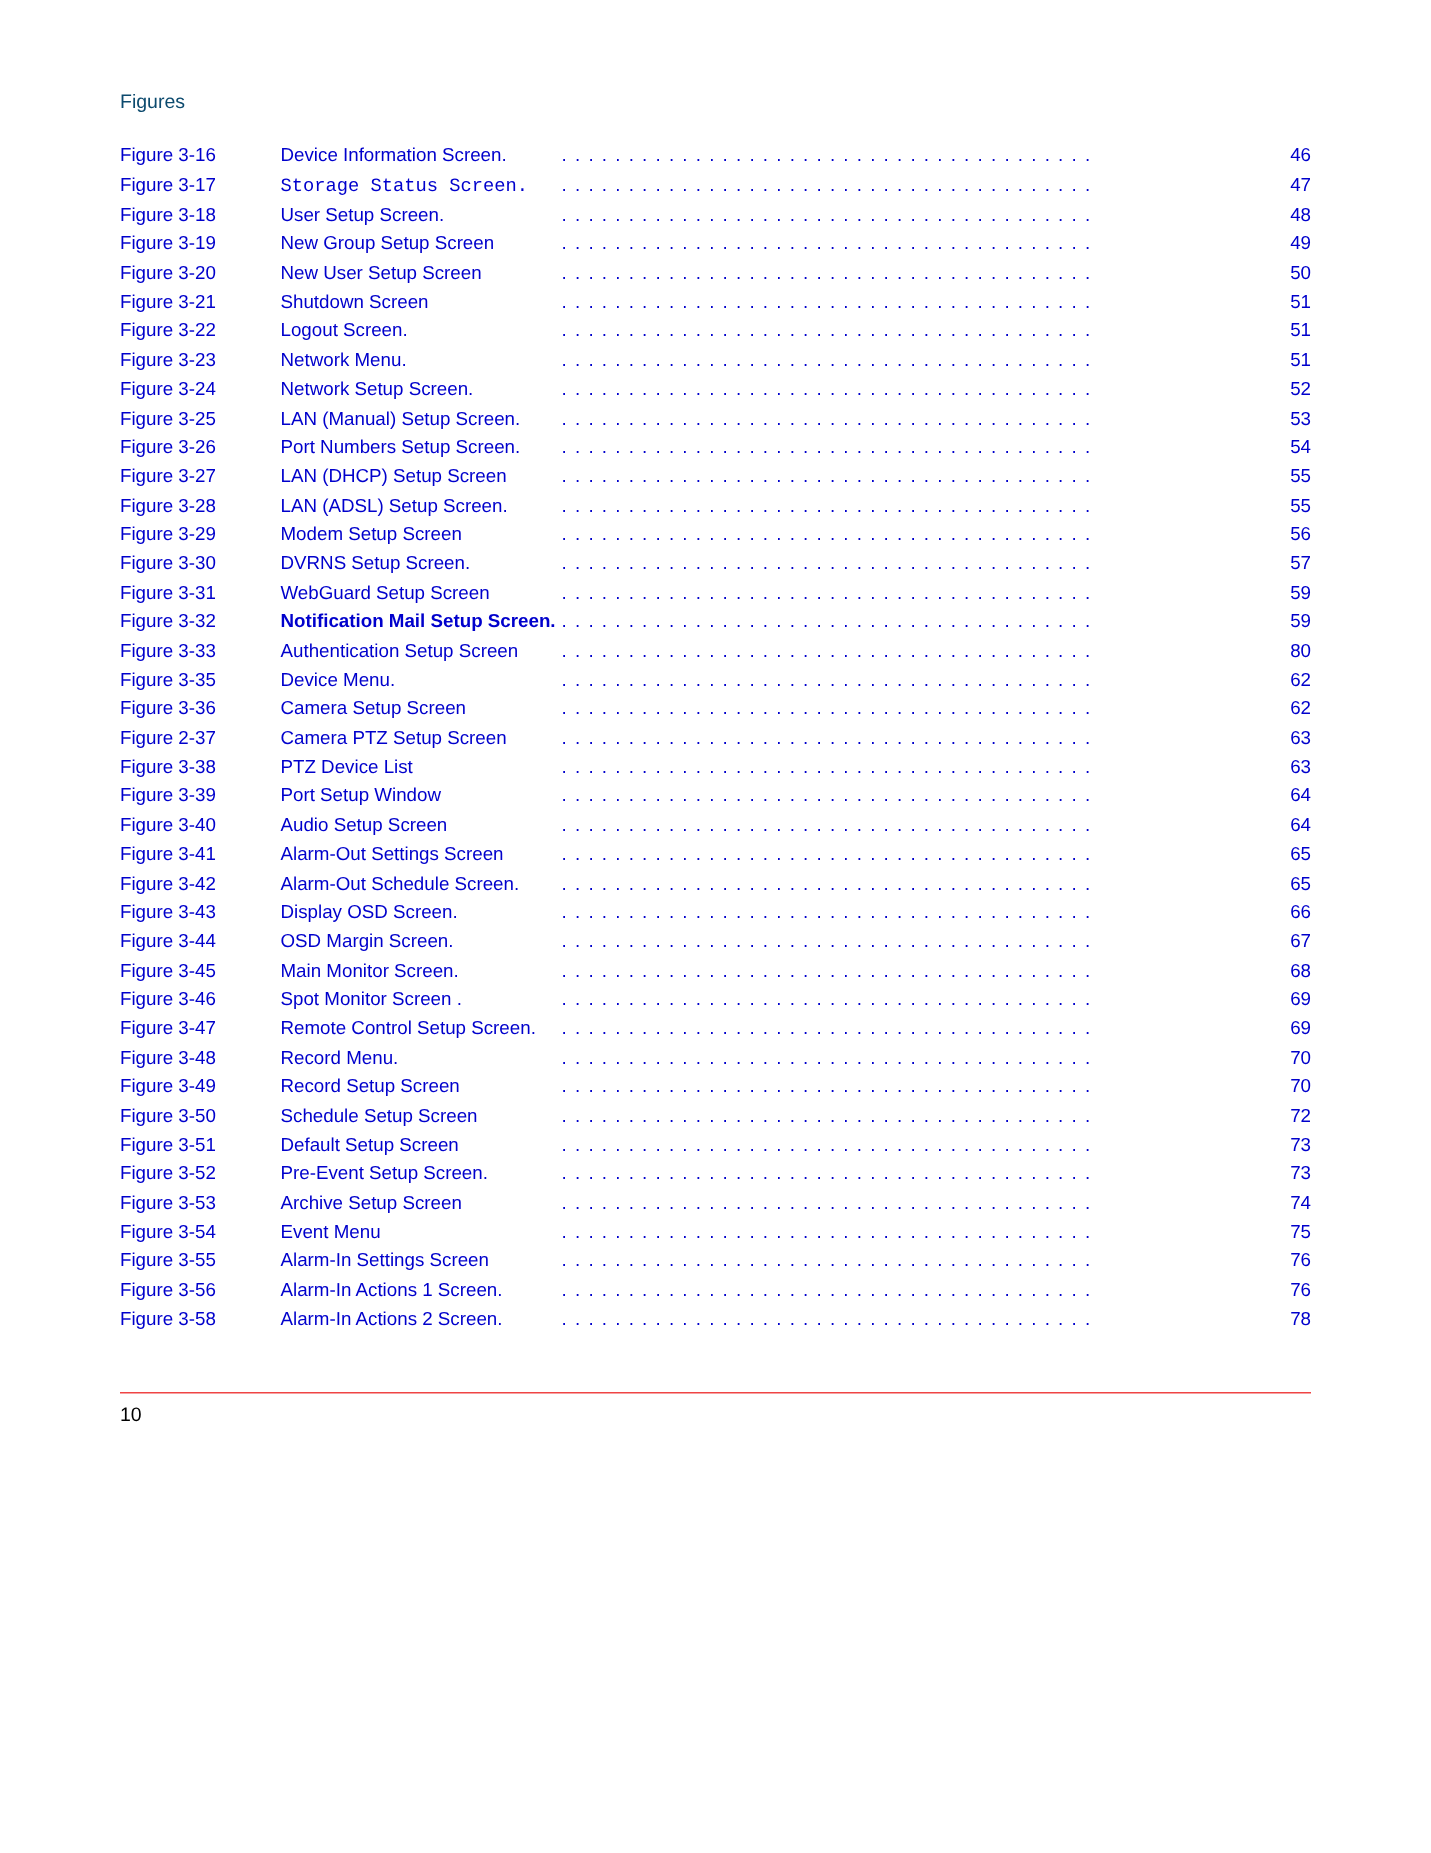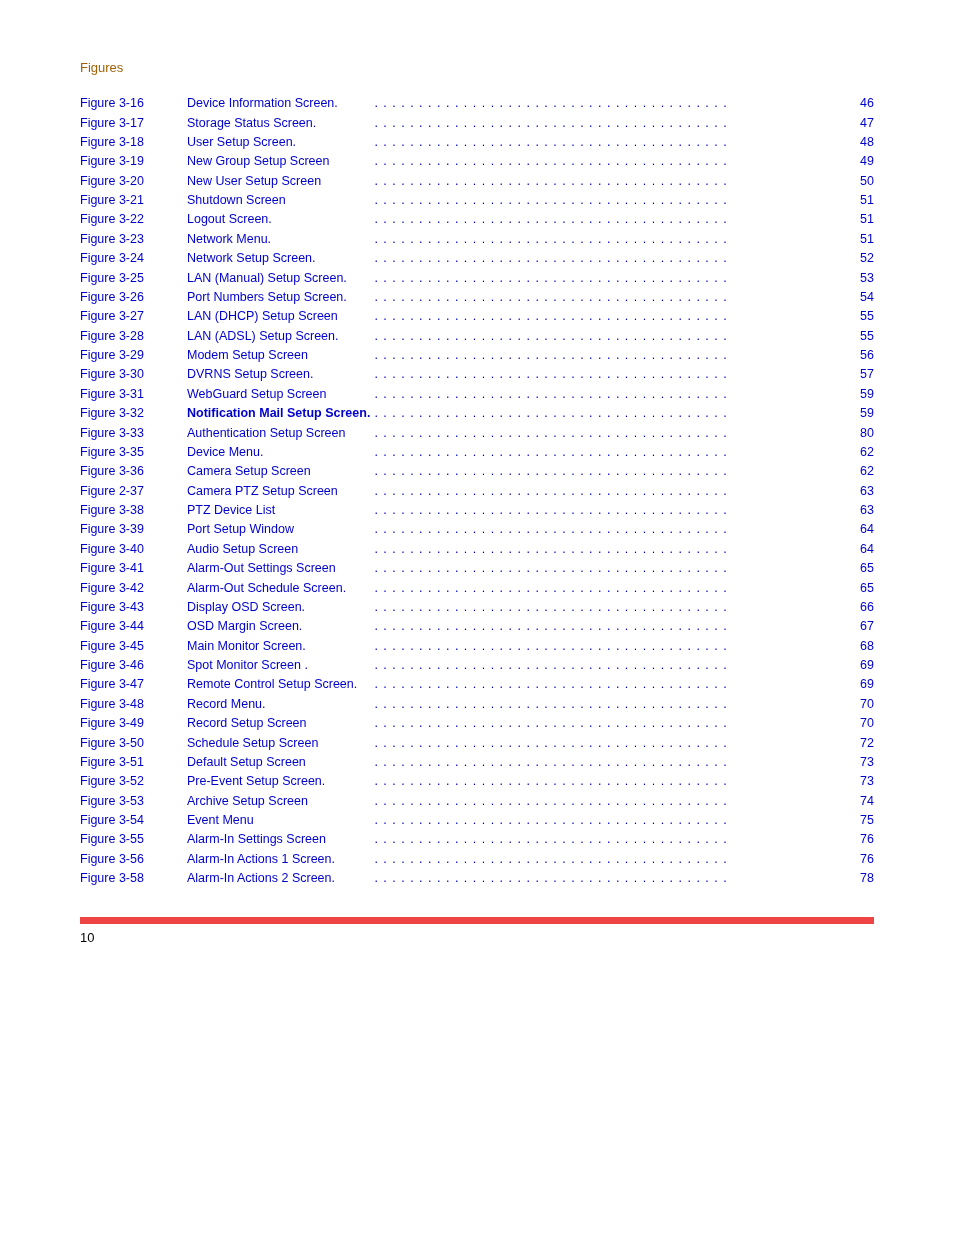--- a/index.html
+++ b/index.html
@@ -11,21 +11,21 @@
       width: 954px;
       min-height: 1235px;
       position: relative;
     }
     .page {
       padding: 60px 80px 60px 80px;
     }
     .section-title {
       font-size: 13px;
       font-weight: normal;
-      color: #a16207;
+      color: #0c4a6e;
       margin-bottom: 18px;
     }
     .toc-table {
       width: 100%;
       border-collapse: collapse;
     }
     .toc-table tr td {
       padding: 2.2px 0;
       vertical-align: baseline;
     }
@@ -46,22 +46,22 @@
       font-size: 12.5px;
       text-align: right;
       white-space: nowrap;
       width: 30px;
       min-width: 30px;
     }
     .dots-cell {
       width: 100%;
     }
     .footer-line {
-      border-top: 7px solid #ef4444;
-      margin-top: 30px;
+      border-top: 1px solid #ef4444;
+      margin-top: 40px;
       padding-top: 6px;
     }
     .footer-num {
       font-size: 13px;
       color: #000;
     }
     td.title-cell {
       max-width: 560px;
     }
   </style>
@@ -74,21 +74,21 @@
   <table class="toc-table">
     <tbody id="toc-body">
     <tr>
           <td class="fig-label">Figure 3-16</td>
           <td class="fig-title title-cell" style="padding-left: 12px; padding-right: 4px;">Device Information Screen.</td>
           <td class="dots-cell" style="width: 100%;"><span style="color: rgb(0, 0, 204); font-size: 12.5px; white-space: nowrap; letter-spacing: 1px;">. . . . . . . . . . . . . . . . . . . . . . . . . . . . . . . . . . . . . . . .</span></td>
           <td class="page-num" style="padding-left: 6px;">46</td>
         </tr>
         <tr>
           <td class="fig-label">Figure 3-17</td>
-          <td class="fig-title title-cell" style="padding-left: 12px; padding-right: 4px;">Storage Status Screen.</td>
+          <td class="fig-title title-cell" style="padding-left: 12px; padding-right: 4px; font-family: Liberation Mono, monospace;">Storage Status Screen.</td>
           <td class="dots-cell" style="width: 100%;"><span style="color: rgb(0, 0, 204); font-size: 12.5px; white-space: nowrap; letter-spacing: 1px;">. . . . . . . . . . . . . . . . . . . . . . . . . . . . . . . . . . . . . . . .</span></td>
           <td class="page-num" style="padding-left: 6px;">47</td>
         </tr>
         <tr>
           <td class="fig-label">Figure 3-18</td>
           <td class="fig-title title-cell" style="padding-left: 12px; padding-right: 4px;">User Setup Screen.</td>
           <td class="dots-cell" style="width: 100%;"><span style="color: rgb(0, 0, 204); font-size: 12.5px; white-space: nowrap; letter-spacing: 1px;">. . . . . . . . . . . . . . . . . . . . . . . . . . . . . . . . . . . . . . . .</span></td>
           <td class="page-num" style="padding-left: 6px;">48</td>
         </tr>
         <tr>

